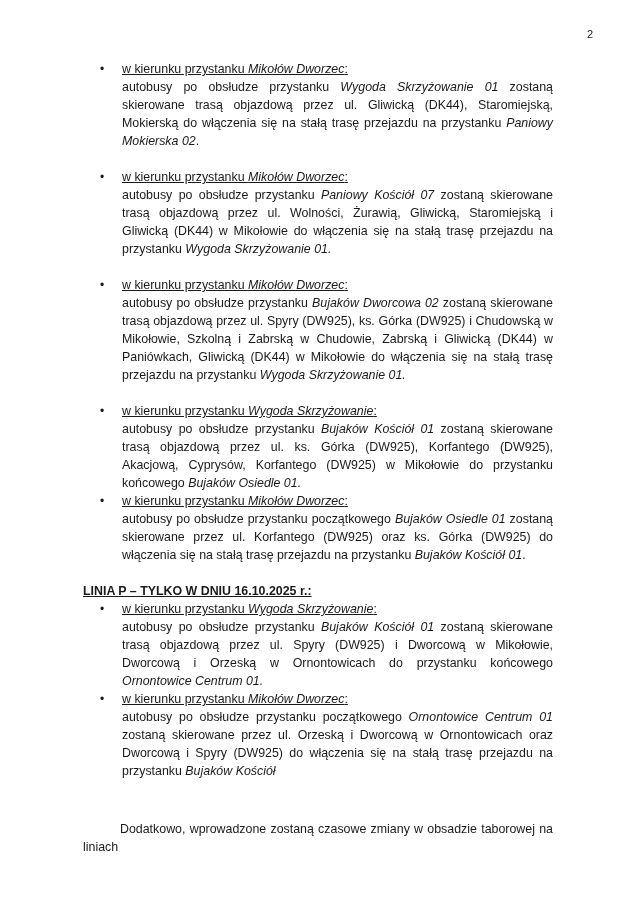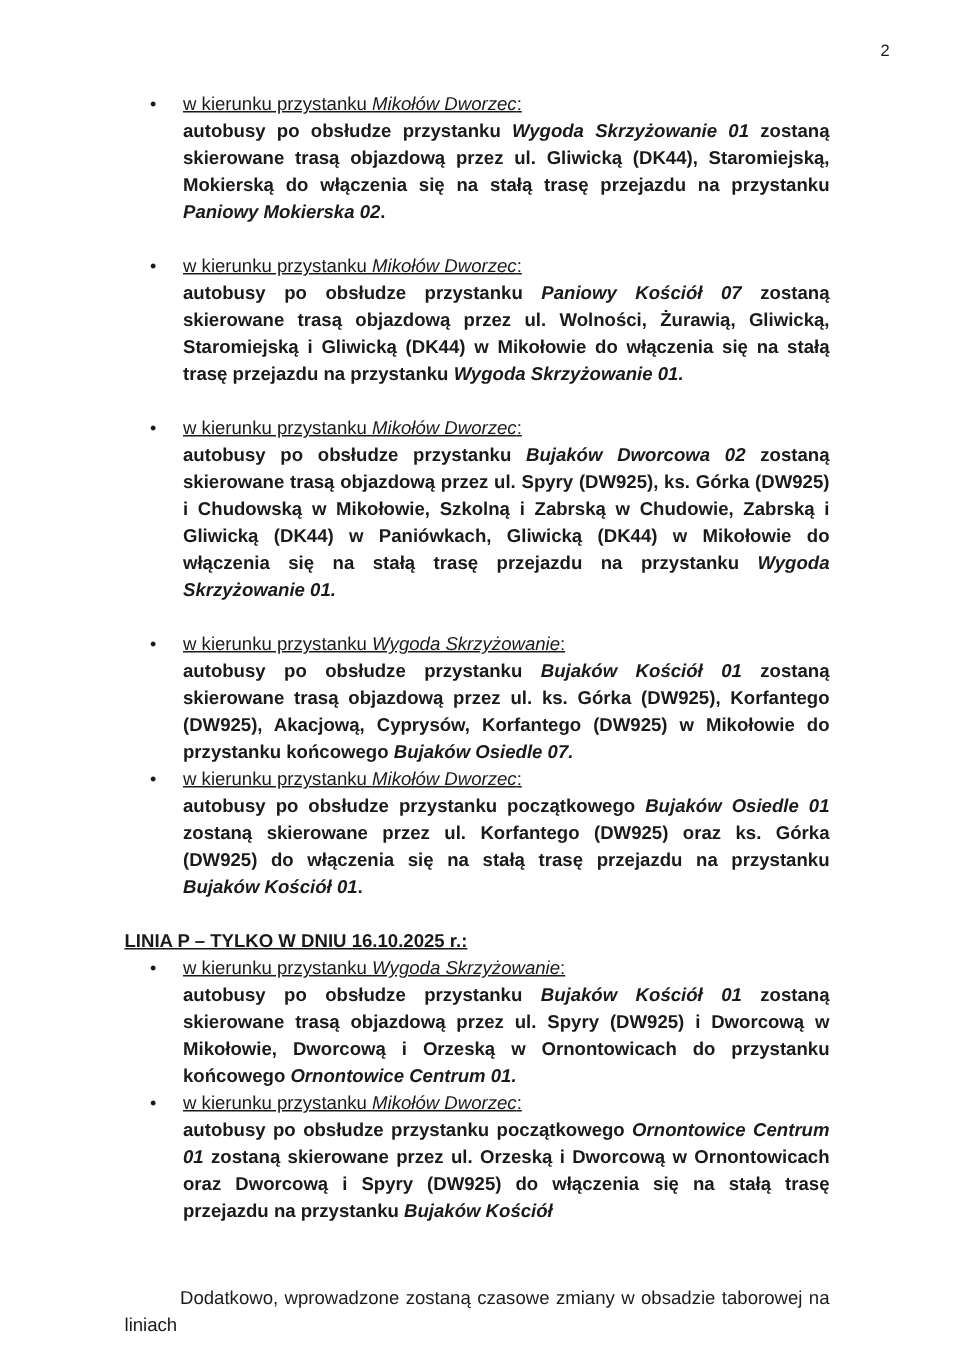--- a/index.html
+++ b/index.html
@@ -6,21 +6,21 @@
     body { width: 636px; height: 900px; position: relative; overflow: hidden;
            font-family: "Liberation Sans", sans-serif; color: #1a1a1a; font-size: 12.4px; }
     .page-num { position: absolute; top: 28px; left: 587px; font-size: 11px; }
     .content { position: absolute; left: 83px; top: 60px; width: 470px; }
     .section { margin-bottom: 18px; }
     .heading { font-weight: bold; text-decoration: underline; line-height: 18px; height: 18px; }
     ul { list-style: none; margin: 0; padding: 0; }
     li { position: relative; padding-left: 39px; }
     .bullet { position: absolute; left: 17px; top: 0; line-height: 18px; font-size: 12px; }
     .dir { line-height: 18px; text-decoration: underline; }
-    .body { line-height: 18px; text-align: justify; font-weight: bold; }
+    .body { line-height: 18px; text-align: justify; }
     i { font-style: italic; }
     .extra { margin-top: 40px; }
     .extra-par { line-height: 18px; text-indent: 37px; text-align: justify; }
   </style>
 </head>
 <body>
 
 <div class="page-num">2</div>
 
 <div class="content">
@@ -50,21 +50,21 @@
             <div class="dir"><span>w kierunku przystanku </span><i>Mikołów Dworzec</i><span>:</span></div>
             <div class="body"><span>autobusy po obsłudze przystanku </span><i>Bujaków Dworcowa 02</i><span> zostaną skierowane trasą objazdową przez ul. Spyry (DW925), ks. Górka (DW925) i Chudowską w Mikołowie, Szkolną i Zabrską w Chudowie, Zabrską i Gliwicką (DK44) w Paniówkach, Gliwicką (DK44) w Mikołowie do włączenia się na stałą trasę przejazdu na przystanku </span><i>Wygoda Skrzyżowanie 01.</i></div>
           </li>
         </ul>
       </div>
       <div class="section">
         <ul>
           <li>
             <span class="bullet">•</span>
             <div class="dir"><span>w kierunku przystanku </span><i>Wygoda Skrzyżowanie</i><span>:</span></div>
-            <div class="body"><span>autobusy po obsłudze przystanku </span><i>Bujaków Kościół 01</i><span> zostaną skierowane trasą objazdową przez ul. ks. Górka (DW925), Korfantego (DW925), Akacjową, Cyprysów, Korfantego (DW925) w Mikołowie do przystanku końcowego </span><i>Bujaków Osiedle 07.</i></div>
+            <div class="body"><span>autobusy po obsłudze przystanku </span><i>Bujaków Kościół 01</i><span> zostaną skierowane trasą objazdową przez ul. ks. Górka (DW925), Korfantego (DW925), Akacjową, Cyprysów, Korfantego (DW925) w Mikołowie do przystanku końcowego </span><i>Bujaków Osiedle 01.</i></div>
           </li>
           <li>
             <span class="bullet">•</span>
             <div class="dir"><span>w kierunku przystanku </span><i>Mikołów Dworzec</i><span>:</span></div>
             <div class="body"><span>autobusy po obsłudze przystanku początkowego </span><i>Bujaków Osiedle 01</i><span> zostaną skierowane przez ul. Korfantego (DW925) oraz ks. Górka (DW925) do włączenia się na stałą trasę przejazdu na przystanku </span><i>Bujaków Kościół 01</i><span>.</span></div>
           </li>
         </ul>
       </div>
       <div class="section">
         <div class="heading">LINIA P – TYLKO W DNIU 16.10.2025 r.:</div>

